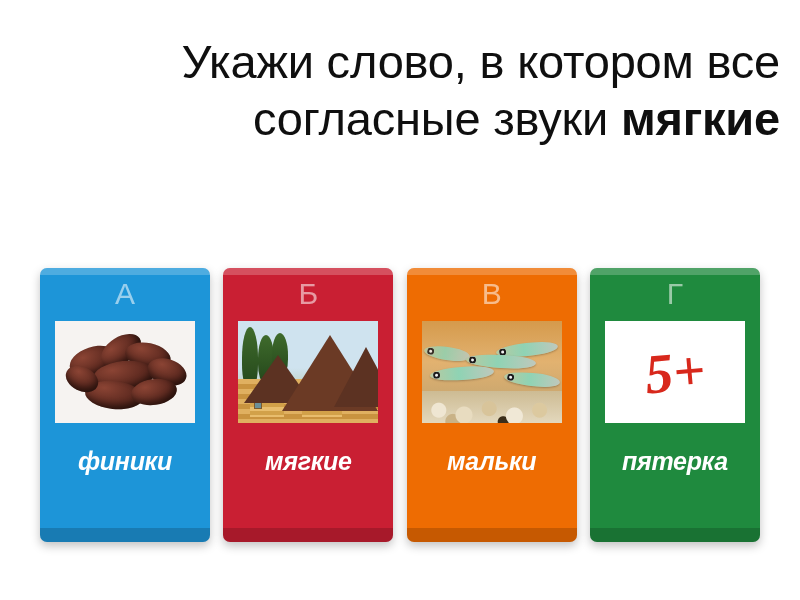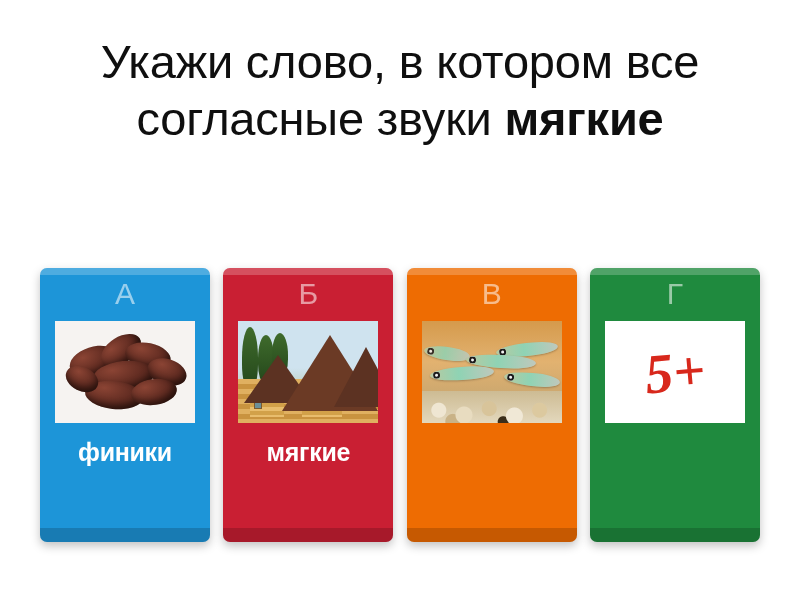--- a/index.html
+++ b/index.html
@@ -15,21 +15,21 @@
     font-family: "Liberation Sans", sans-serif;
     position: relative;
   }
 
   
   .quiz-question {
     position: absolute;
     left: 20px;
     top: 34px;
     width: 760px;
-    text-align: center;
+    text-align: right;
     color: #0f0f0f;
     font-size: 47px;
     line-height: 1.21;
     font-weight: 400;
     letter-spacing: -0.2px;
   }
   .quiz-question .emph { font-weight: 700; }
 
   
   .answers-row {
@@ -97,27 +97,28 @@
     margin-top: 12px;
     width: 140px;
     height: 102px;
     background: #ffffff;
     position: relative;
     overflow: hidden;
     flex: none;
   }
 
   .card-label {
-    margin-top: 16px;
+    margin-top: 25px;
     font-size: 25px;
     line-height: 1.1;
     font-weight: 700;
     color: #ffffff;
     letter-spacing: -0.3px;
     white-space: nowrap;
+    font-style: italic;
   }
 
   
   .art-dates { background: #f6f3f1; }
   .art-dates i {
     position: absolute;
     display: block;
     border-radius: 50%;
     background: radial-gradient(ellipse at 32% 28%, #8b4434 0%, #5e2a20 55%, #39170f 100%);
     box-shadow: inset -3px -4px 6px rgba(0,0,0,0.45);
@@ -269,26 +270,28 @@
             <span class="eye"></span>
           </span>
         <span class="fish f1">
             <span class="eye"></span>
           </span>
         <span class="fish f4">
             <span class="eye"></span>
           </span>
         <span class="gravel"></span>
       </div>
+      <div class="card-label">мальки</div>
     </div>
   </div>
 
   <div class="answer-card">
     <div class="card-body" style="background:#1f8a3e"></div>
     <div class="card-content">
       <div class="card-letter">Г</div>
       <div class="card-media art-grade">
         <span>5+</span>
       </div>
+      <div class="card-label">пятерка</div>
     </div>
   </div>
 
 </div>
 
 </body></html>

